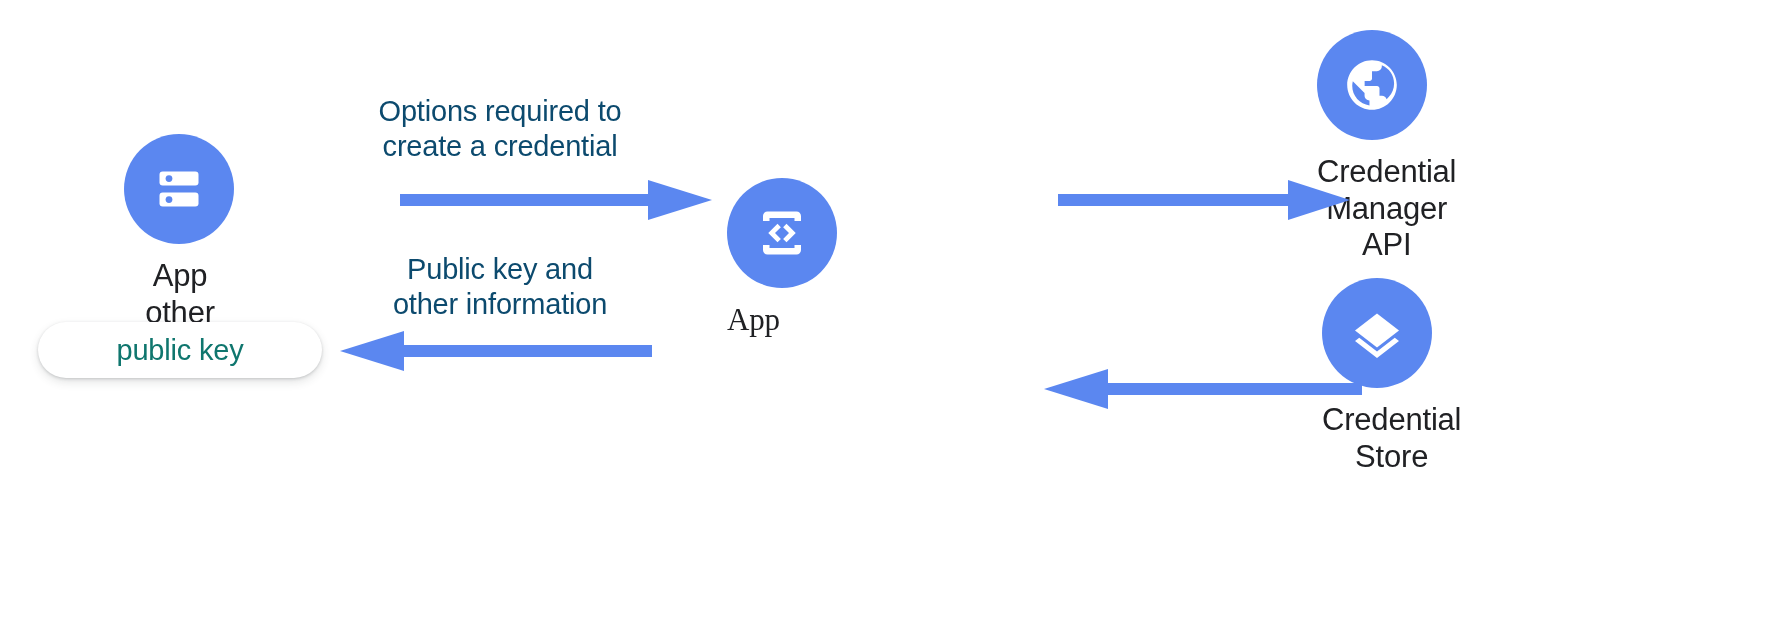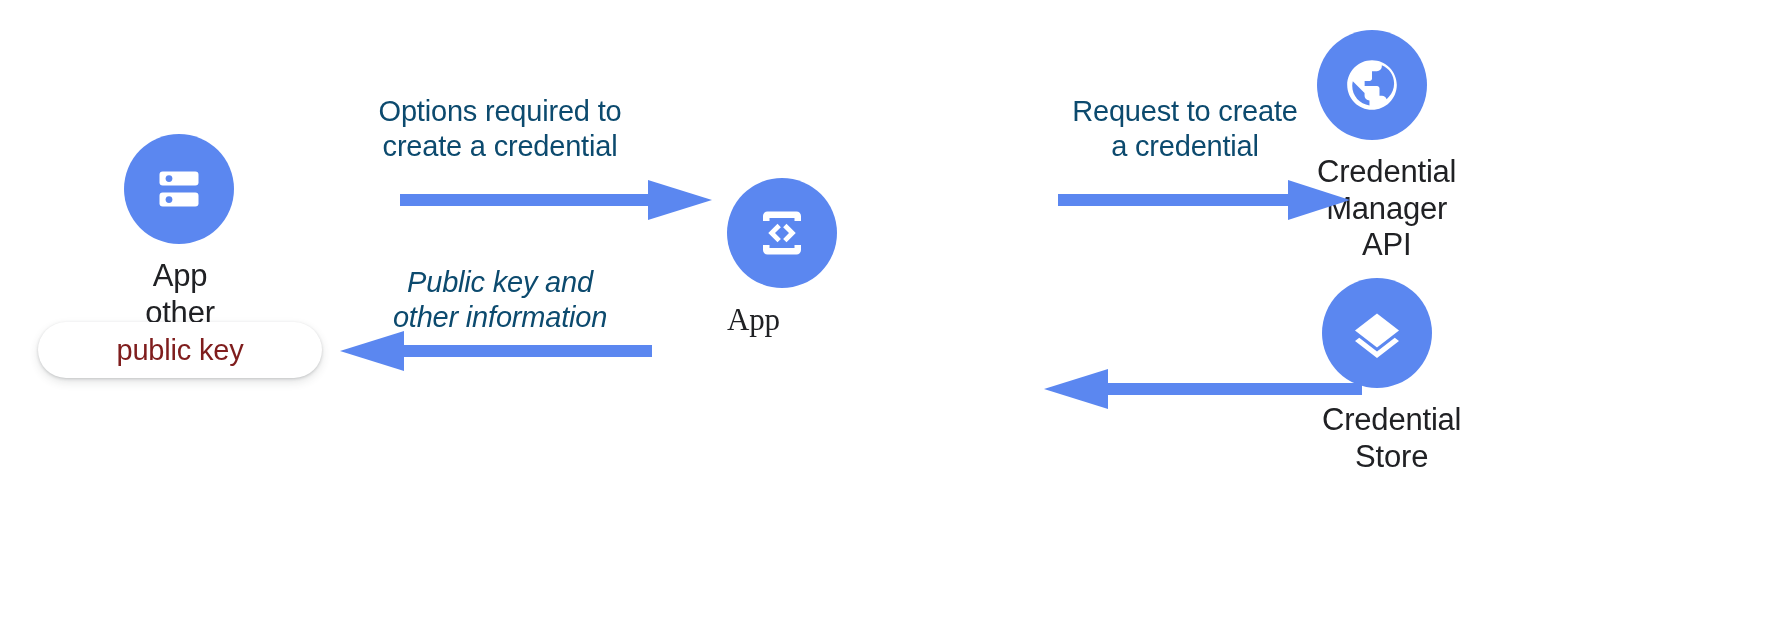--- a/index.html
+++ b/index.html
@@ -44,21 +44,21 @@
   }
   .pill {
     position: absolute;
     background: #ffffff;
     border-radius: 40px;
     box-shadow: 0 1px 3px rgba(60,64,67,0.22), 0 4px 10px rgba(60,64,67,0.14);
     display: flex;
     align-items: center;
     justify-content: center;
     font-size: 29px;
-    color: #7f1d1d;
+    color: #0f766e;
     letter-spacing: -0.2px;
   }
   .edge-label {
     position: absolute;
     text-align: center;
     font-size: 29px;
     line-height: 1.22;
     color: #0c4a6e;
     letter-spacing: -0.2px;
     white-space: pre-line;
@@ -128,31 +128,29 @@
 
   <div class="edge-label" style="left:355px; top:94px; width:290px;">Options required to
 create a credential</div>
   <div class="arrow" style="left:400px; top:178px; width:320px; height:44px;">
     <svg width="320" height="44" viewBox="0 0 320 44" aria-hidden="true">
       <rect x="0" y="16" width="262" height="12" fill="#5b87f0"></rect>
       <polygon points="248,2 248,42 312,22" fill="#5b87f0"></polygon>
     </svg>
   </div>
 
-  <div class="edge-label" style="left:350px; top:265px; width:300px;font-style:italic;">Public key and
+  <div class="edge-label" style="left:350px; top:252px; width:300px;">Public key and
 other information</div>
   <div class="arrow" style="left:332px; top:329px; width:320px; height:44px;">
     <svg width="320" height="44" viewBox="0 0 320 44" aria-hidden="true">
       <rect x="58" y="16" width="262" height="12" fill="#5b87f0"></rect>
       <polygon points="72,2 72,42 8,22" fill="#5b87f0"></polygon>
     </svg>
   </div>
 
-  <div class="edge-label" style="left:1040px; top:94px; width:290px;">Request to create
-a credential</div>
   <div class="arrow" style="left:1058px; top:178px; width:300px; height:44px;">
     <svg width="300" height="44" viewBox="0 0 300 44" aria-hidden="true">
       <rect x="0" y="16" width="244" height="12" fill="#5b87f0"></rect>
       <polygon points="230,2 230,42 292,22" fill="#5b87f0"></polygon>
     </svg>
   </div>
 
   <div class="arrow" style="left:1032px; top:367px; width:330px; height:44px;">
     <svg width="330" height="44" viewBox="0 0 330 44" aria-hidden="true">
       <rect x="62" y="16" width="268" height="12" fill="#5b87f0"></rect>

